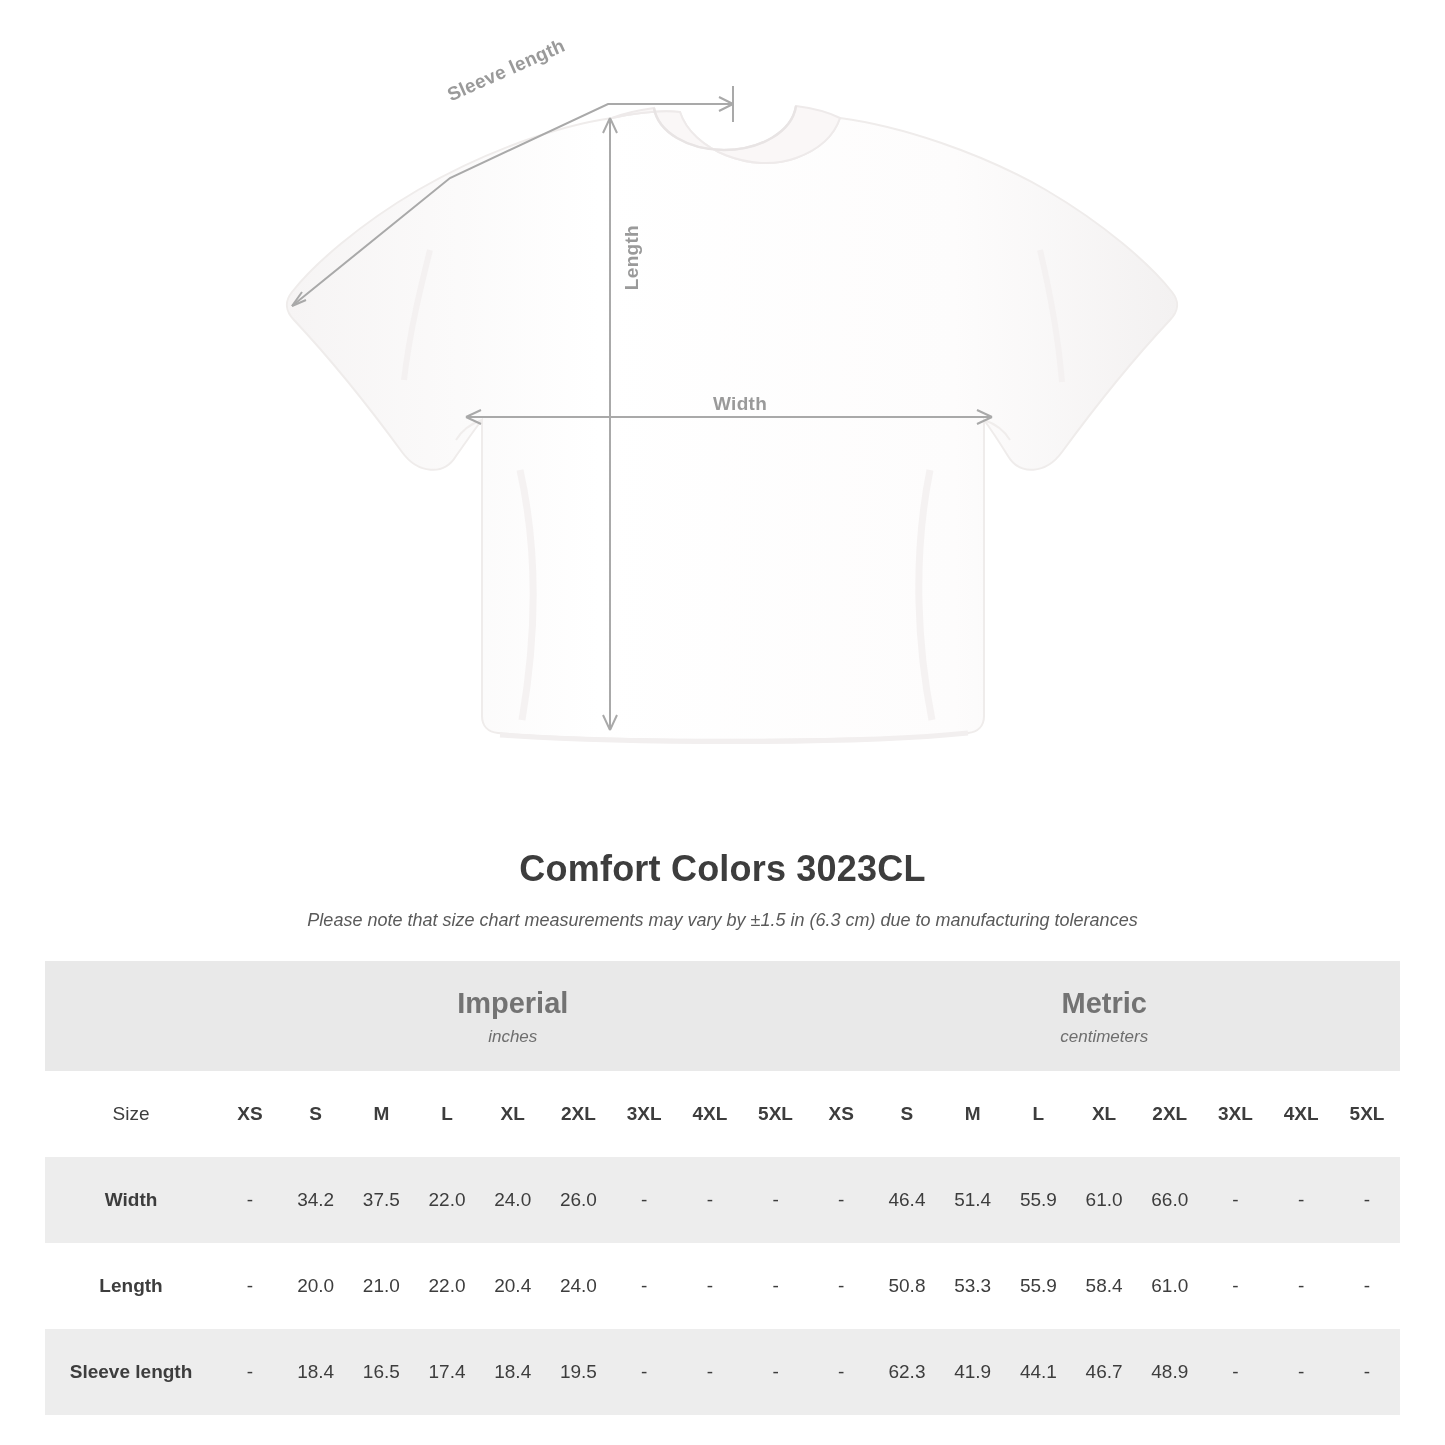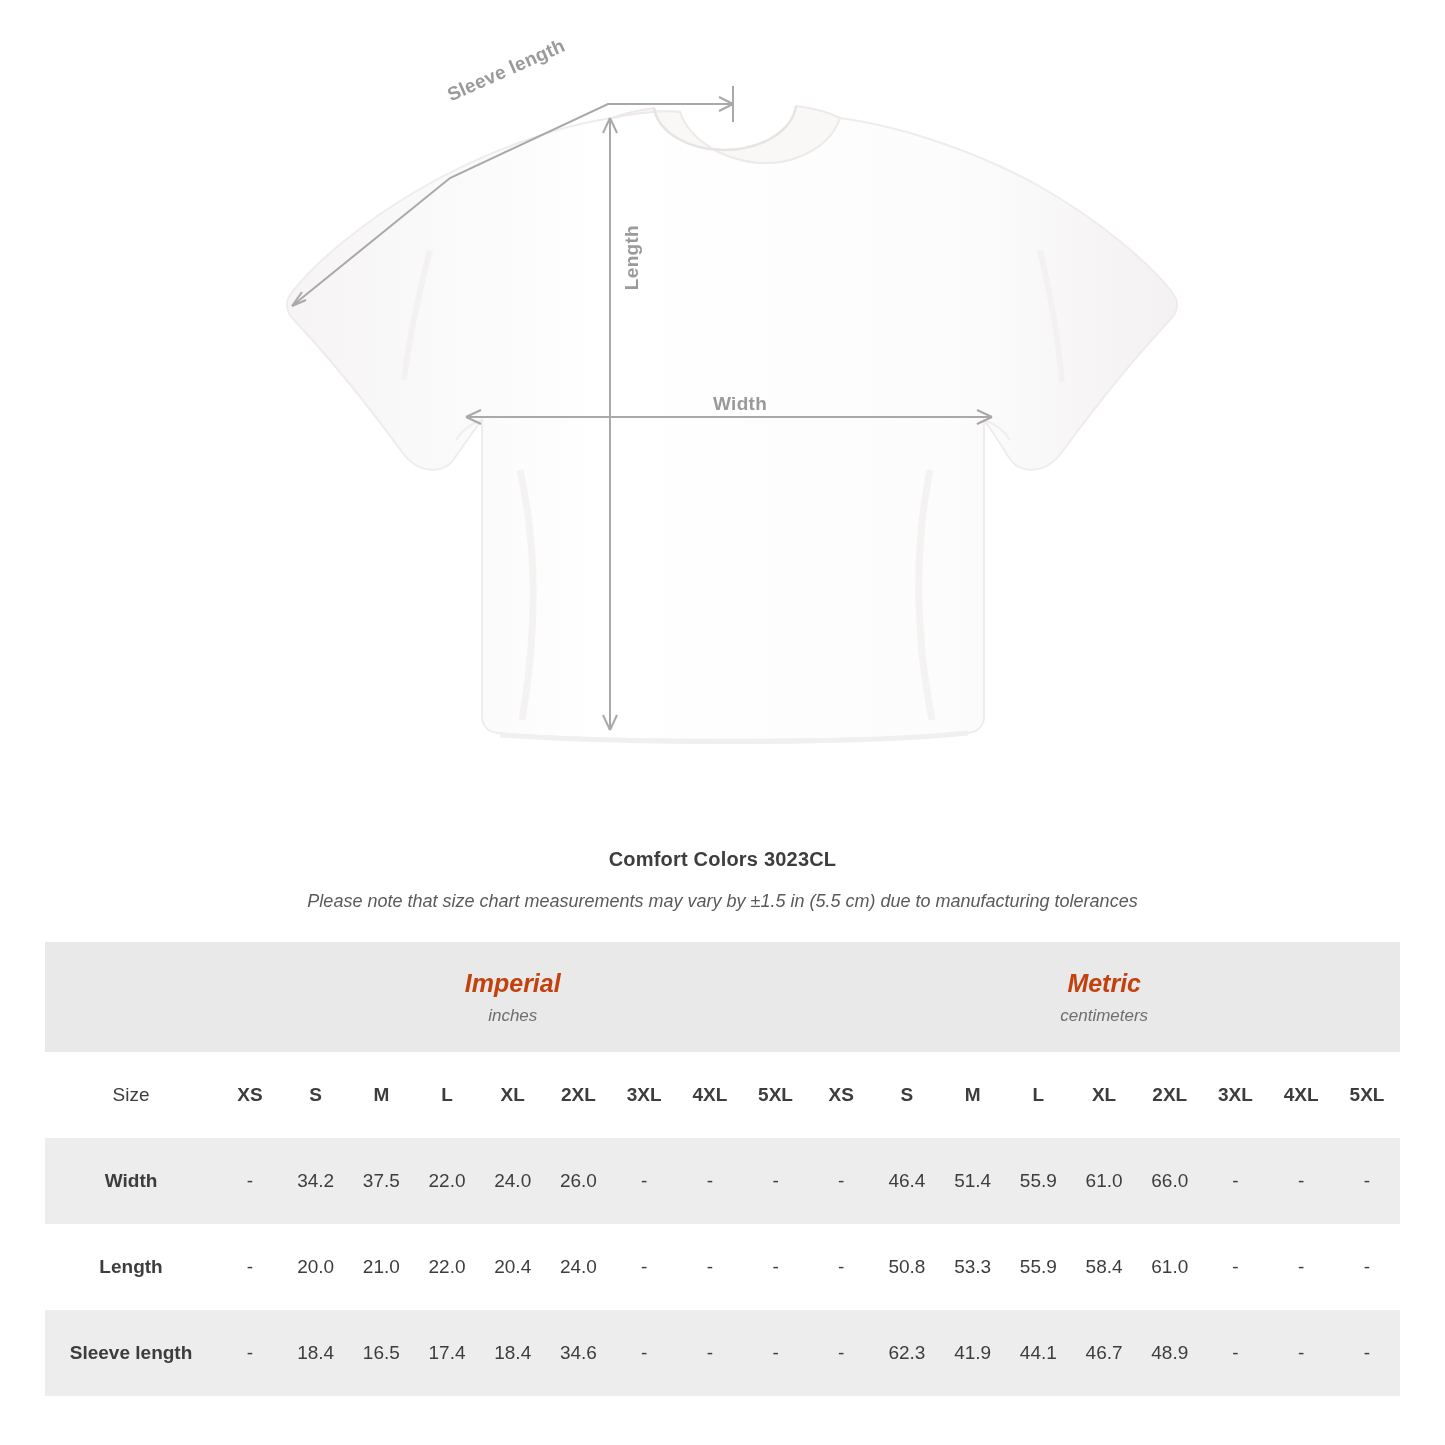--- a/index.html
+++ b/index.html
@@ -57,21 +57,21 @@
     left: 713px;
     top: 393px;
   }
 
   
   .title-block {
     text-align: center;
     margin-top: 28px;
   }
   .chart-title {
-    font-size: 20px;
+    font-size: 36px;
     font-weight: bold;
     color: #3d3d3d;
     margin: 0;
     letter-spacing: 0.2px;
   }
   .chart-note {
     font-size: 18px;
     font-style: italic;
     color: #5a5a5a;
     margin-top: 20px;
@@ -91,24 +91,23 @@
     text-align: center;
     font-size: 19px;
     color: #3d3d3d;
   }
   .unit-header-row td {
     background: #e9e9e9;
     height: 108px;
     vertical-align: middle;
   }
   .unit-title {
-    font-size: 25px;
-    font-style: italic;
-    font-weight: bold;
-    color: #c2410c;
+    font-size: 29px;
+    font-weight: bold;
+    color: #737373;
     line-height: 1.25;
   }
   .unit-sub {
     font-size: 17px;
     font-style: italic;
     color: #6e6e6e;
     margin-top: 6px;
   }
   .hdr-row td {
     background: #ffffff;
@@ -211,21 +210,21 @@
       </g>
     </svg>
 
     <div class="dim-label label-sleeve">Sleeve length</div>
     <div class="dim-label label-length">Length</div>
     <div class="dim-label label-width">Width</div>
   </div>
 
   <div class="title-block">
     <div class="chart-title">Comfort Colors 3023CL</div>
-    <div class="chart-note">Please note that size chart measurements may vary by ±1.5 in (5.5 cm) due to manufacturing tolerances</div>
+    <div class="chart-note">Please note that size chart measurements may vary by ±1.5 in (6.3 cm) due to manufacturing tolerances</div>
   </div>
 
   <div class="table-wrap">
     <table class="size-chart">
       <colgroup>
         <col class="c-label">
         <col class="c-cell">
           <col class="c-cell">
           <col class="c-cell">
           <col class="c-cell">
@@ -323,21 +322,21 @@
           <td>-</td>
         </tr>
 
         <tr class="data-row row-shaded">
           <td class="rowhead">Sleeve length</td>
           <td>-</td>
           <td>18.4</td>
           <td>16.5</td>
           <td>17.4</td>
           <td>18.4</td>
-          <td>34.6</td>
+          <td>19.5</td>
           <td>-</td>
           <td>-</td>
           <td>-</td>
           <td>-</td>
           <td>62.3</td>
           <td>41.9</td>
           <td>44.1</td>
           <td>46.7</td>
           <td>48.9</td>
           <td>-</td>

